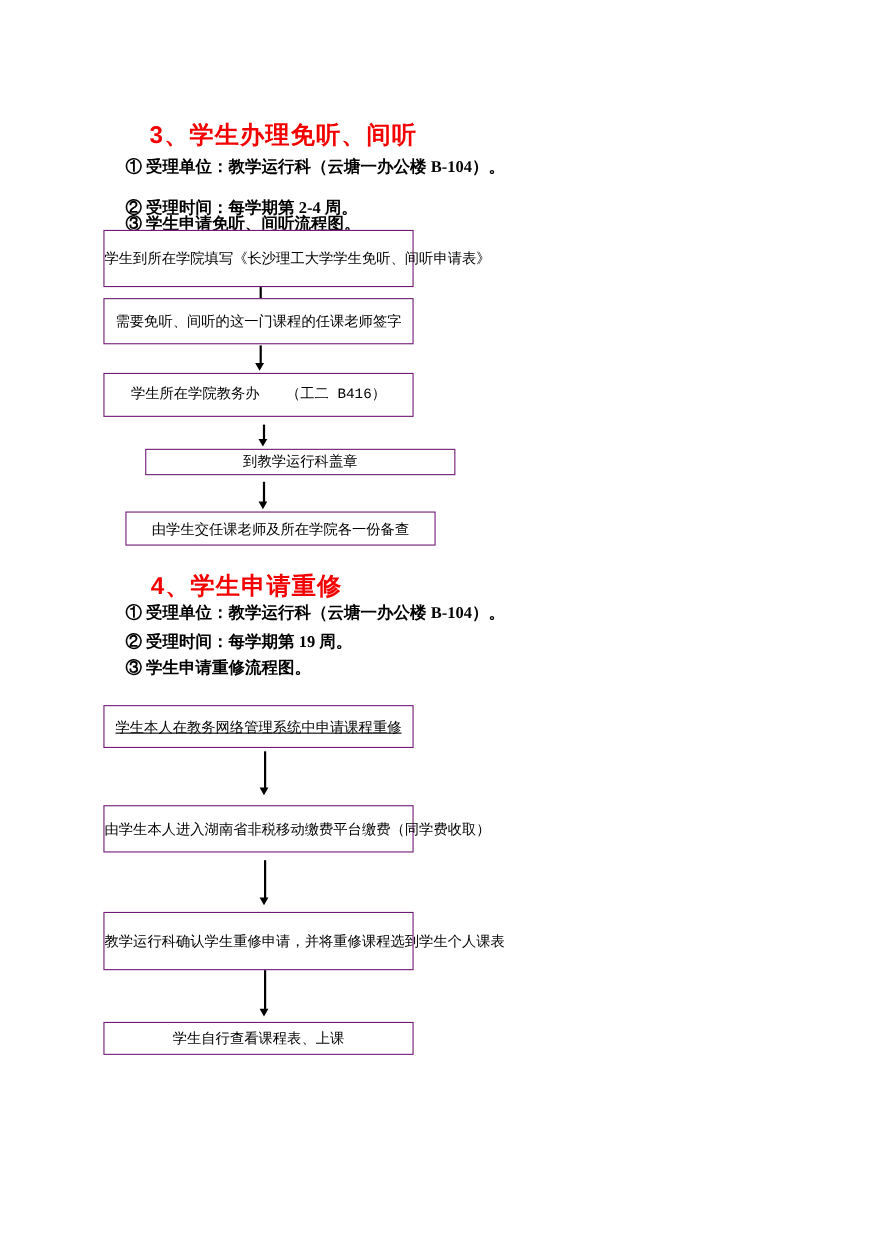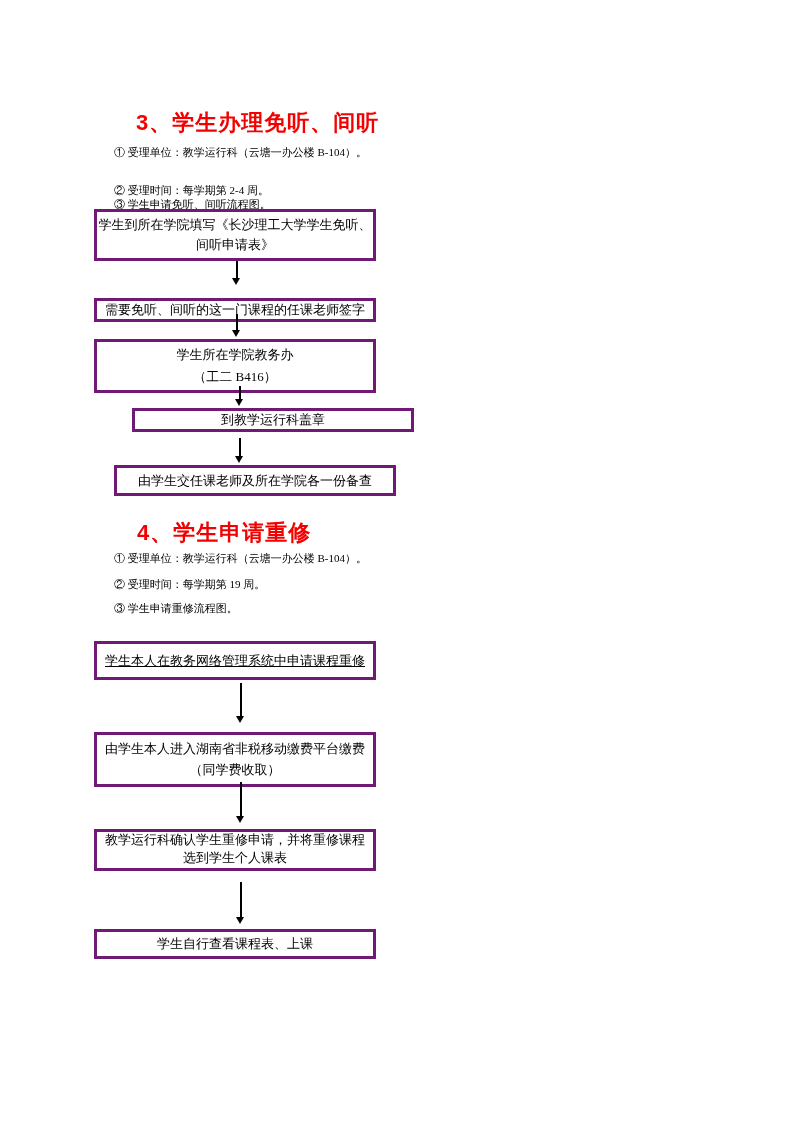--- a/index.html
+++ b/index.html
@@ -18,33 +18,34 @@
     font-weight:bold;
     font-size:22px;
     line-height:25px;
     color:#f40000;
     letter-spacing:1px;
     white-space:nowrap;
   }
   .li{
     position:absolute;
     left:114px;
-    font-size:11px;
+    font-size:15px;
     line-height:20px;
     white-space:nowrap;
+    font-weight:bold;
   }
   .fbox{
     position:absolute;
     left:94px;
     width:282px;
     box-sizing:border-box;
-    border:3px solid #701a75;
+    border:1px solid #701a75;
     background:#ffffff;
     display:flex;
-    flex-direction:column;
+    flex-direction:row;
     justify-content:space-evenly;
     align-items:center;
   }
   .fline{
     font-size:13px;
     line-height:16px;
     white-space:nowrap;
     text-align:center;
   }
   .arrow{
@@ -83,30 +84,30 @@
   <div class="fbox" style="top:209px;height:52px;">
     <div class="fline">学生到所在学院填写《长沙理工大学学生免听、</div>
     <div class="fline">间听申请表》</div>
   </div>
 
   <div class="arrow" style="left:232px;top:261px;height:24px;">
     <div class="shaft"></div>
     <div class="head"></div>
   </div>
 
-  <div class="fbox" style="top:298px;height:24px;">
+  <div class="fbox" style="top:271px;height:42px;">
     <div class="fline">需要免听、间听的这一门课程的任课老师签字</div>
   </div>
 
   <div class="arrow" style="left:232px;top:314px;height:23px;">
     <div class="shaft"></div>
     <div class="head"></div>
   </div>
 
-  <div class="fbox" style="top:339px;height:54px;">
+  <div class="fbox" style="top:339px;height:40px;font-family:Liberation Mono, monospace;">
     <div class="fline">学生所在学院教务办</div>
     <div class="fline">（工二 B416）</div>
   </div>
 
   <div class="arrow" style="left:235px;top:386px;height:20px;">
     <div class="shaft"></div>
     <div class="head"></div>
   </div>
 
   <div class="fbox" style="top:408px;height:24px;margin-left:38px;">
@@ -130,31 +131,31 @@
 
   <div class="fbox" style="top:641px;height:39px;text-decoration:underline;">
     <div class="fline">学生本人在教务网络管理系统中申请课程重修</div>
   </div>
 
   <div class="arrow" style="left:236px;top:683px;height:40px;">
     <div class="shaft"></div>
     <div class="head"></div>
   </div>
 
-  <div class="fbox" style="top:732px;height:55px;">
+  <div class="fbox" style="top:732px;height:43px;">
     <div class="fline">由学生本人进入湖南省非税移动缴费平台缴费</div>
     <div class="fline">（同学费收取）</div>
   </div>
 
   <div class="arrow" style="left:236px;top:782px;height:41px;">
     <div class="shaft"></div>
     <div class="head"></div>
   </div>
 
-  <div class="fbox" style="top:829px;height:42px;font-family:Liberation Mono, monospace;">
+  <div class="fbox" style="top:829px;height:53px;">
     <div class="fline">教学运行科确认学生重修申请，并将重修课程</div>
     <div class="fline">选到学生个人课表</div>
   </div>
 
   <div class="arrow" style="left:236px;top:882px;height:42px;">
     <div class="shaft"></div>
     <div class="head"></div>
   </div>
 
   <div class="fbox" style="top:929px;height:30px;">

